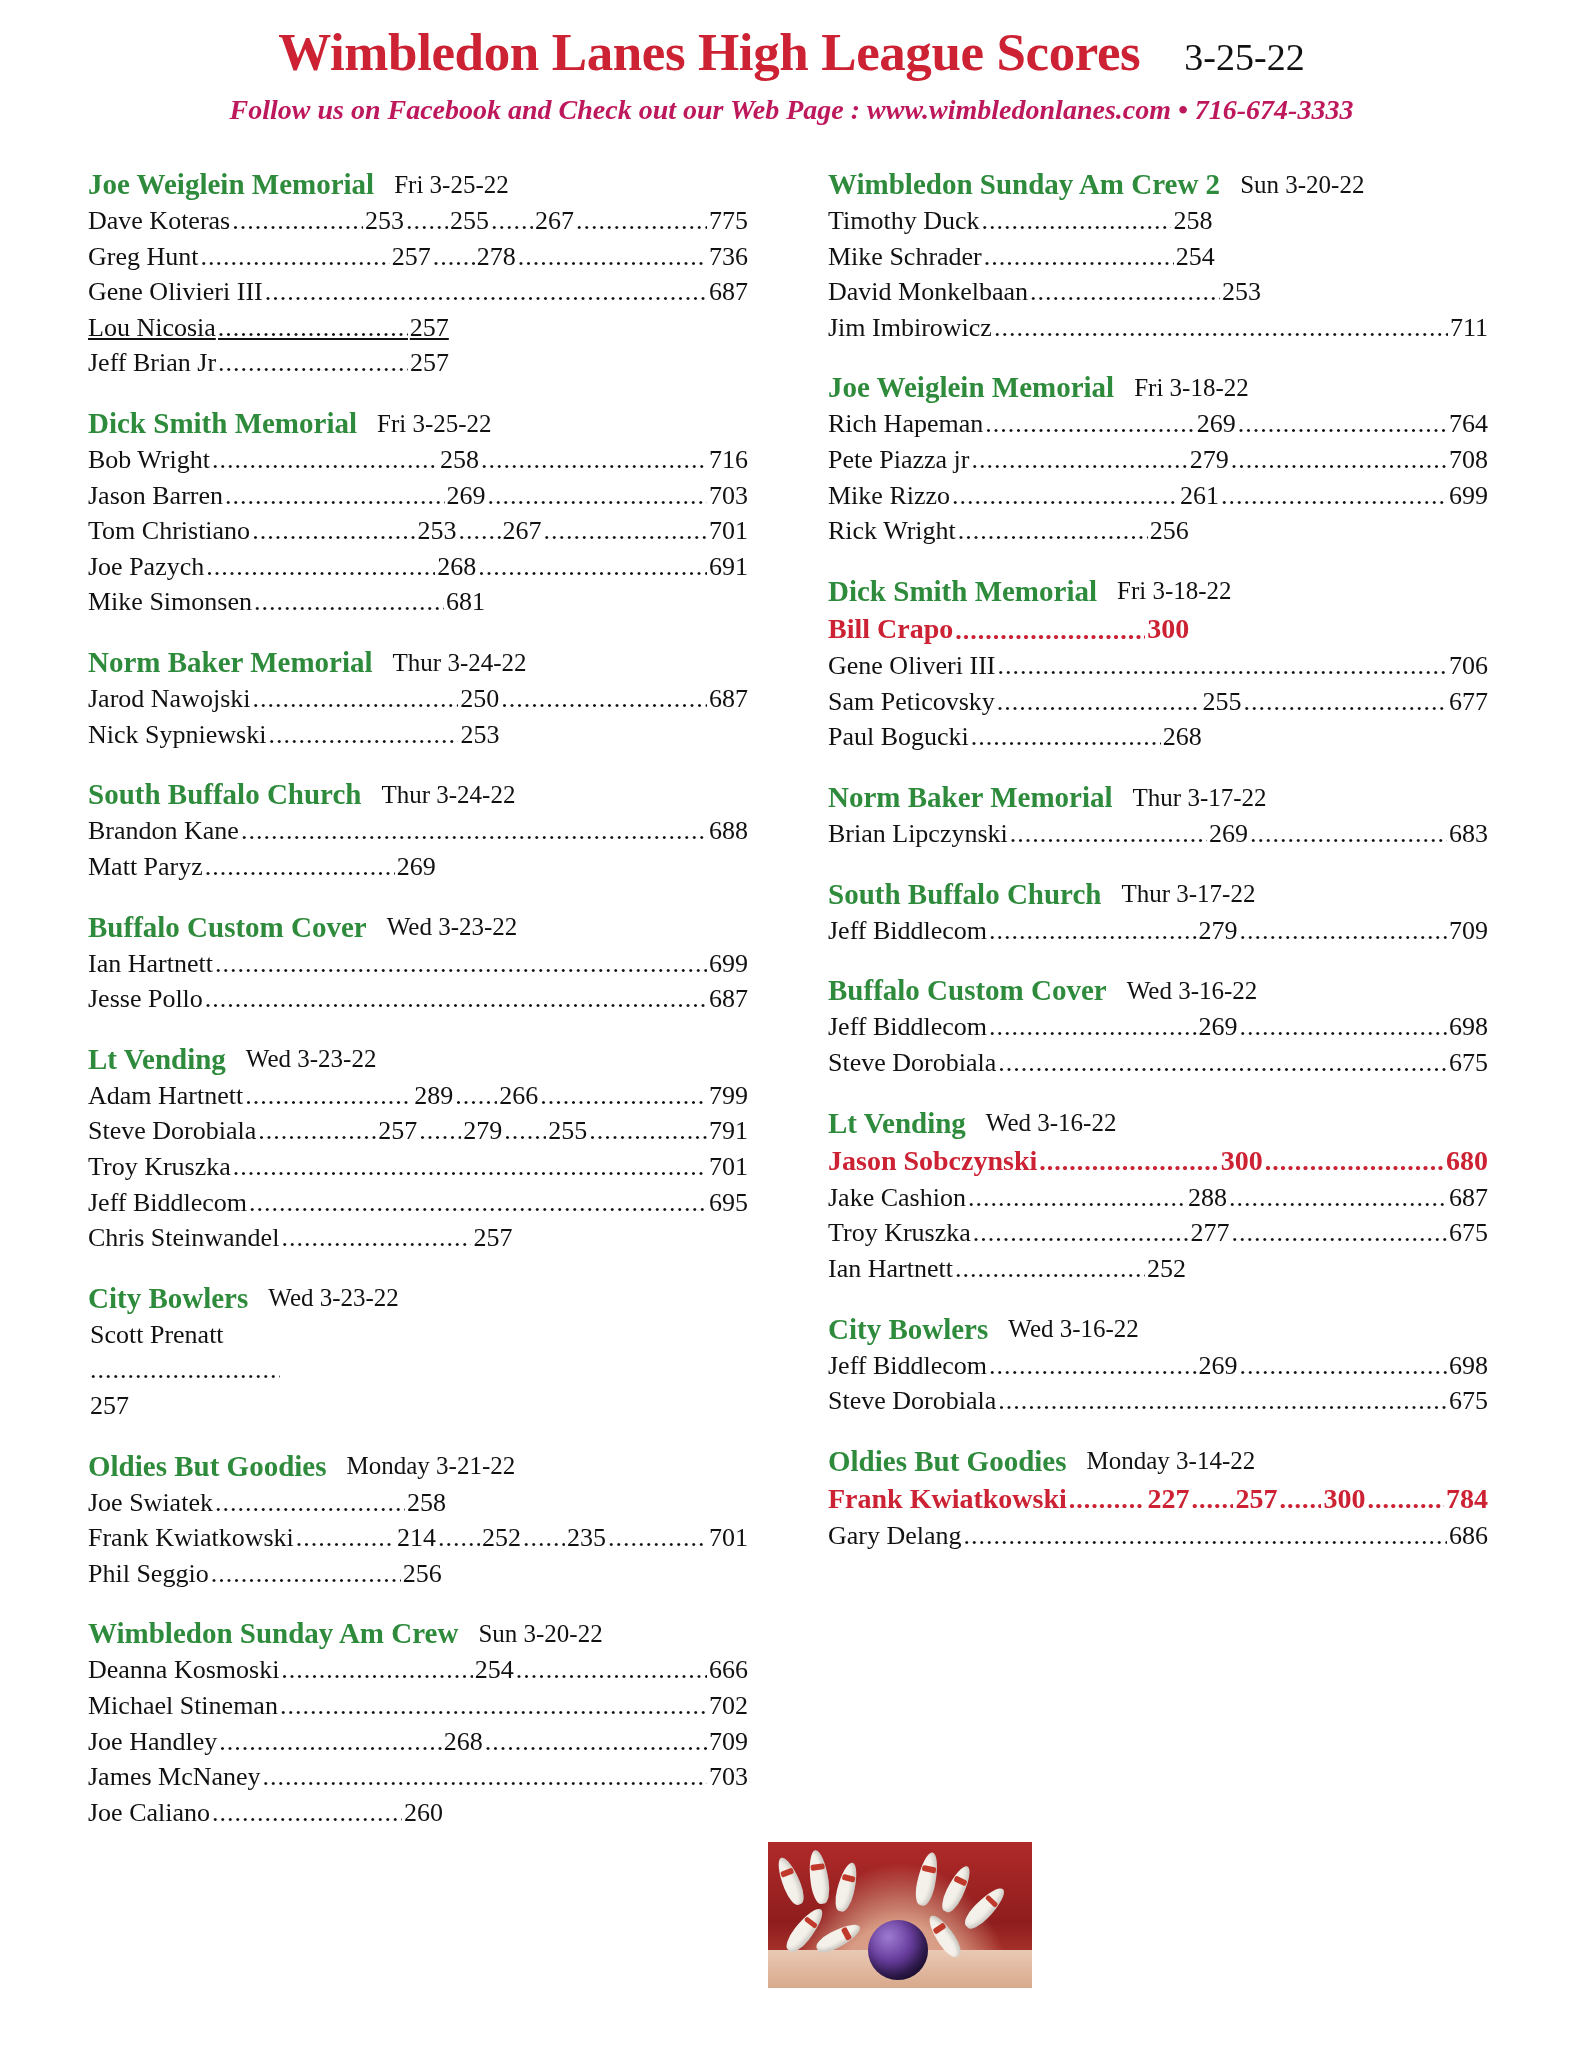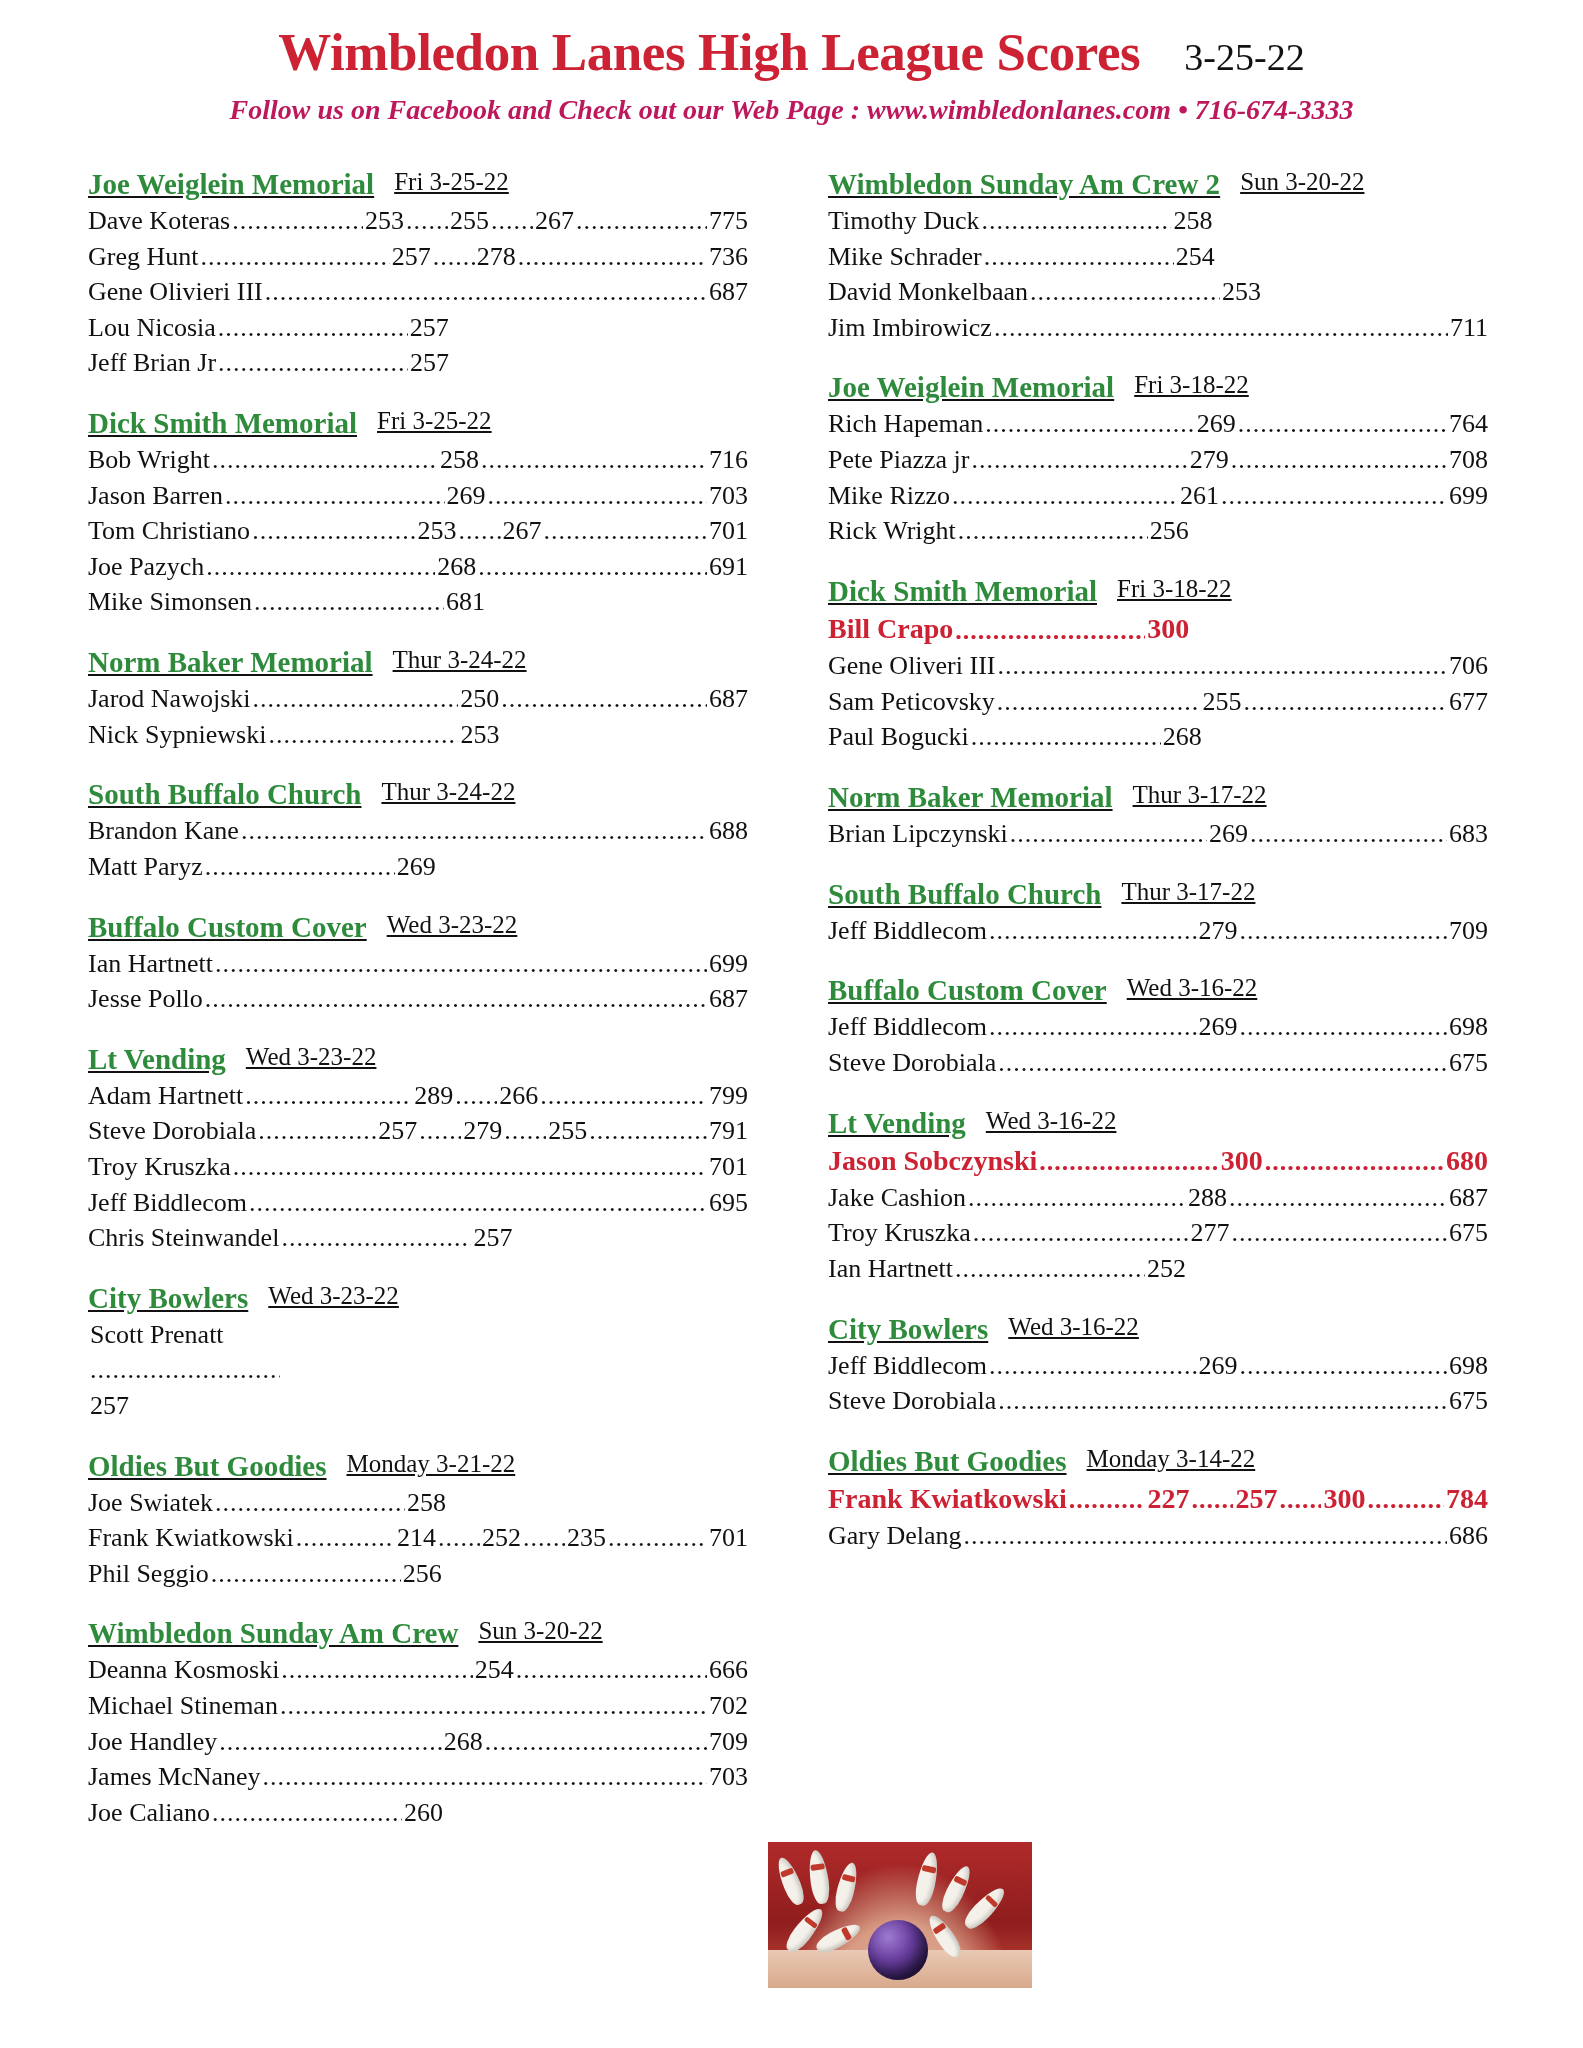--- a/index.html
+++ b/index.html
@@ -41,22 +41,22 @@
     width:1583px;
     display:flex;
   }
   .col { position:relative; }
   .col-left  { width:660px; margin-left:88px; }
   .col-right { width:660px; margin-left:80px; }
 
   
   .section { margin-bottom:26px; }
   .sec-head {
-    display:flex; align-items:flex-start; gap:20px;
-    white-space:nowrap; margin-bottom:2px;text-decoration:underline;
+    display:flex; align-items:center; gap:20px;
+    white-space:nowrap; margin-bottom:2px;
   }
   .sec-name {
     font-size:29px; font-weight:bold; color:#2e8b3c;
     font-family:"Liberation Serif","DejaVu Serif",serif;
   }
   .sec-date { font-size:25px; color:#111111; }
 
   
   .row {
     display:flex; align-items:baseline;
@@ -154,21 +154,21 @@
           <span class="dots" style="flex: 0 0 auto; width: 42px;"></span>
           <span class="seg">278</span>
           <span class="dots" style="flex: 1 1 auto;"></span>
           <span class="sc">736</span>
         </div>
         <div class="row">
           <span class="nm">Gene Olivieri  III</span>
           <span class="dots"></span>
           <span class="sc">687</span>
         </div>
-        <div class="row" style="width: auto;">
+        <div class="row" style="width: auto; text-decoration: underline;">
           <span class="nm">Lou Nicosia</span>
           <span class="dots" style="flex: 0 0 auto; width: 190px;"></span>
           <span class="sc">257</span>
         </div>
         <div class="row" style="width: auto;">
           <span class="nm">Jeff Brian Jr</span>
           <span class="dots" style="flex: 0 0 auto; width: 190px;"></span>
           <span class="sc">257</span>
         </div>
       </div>

